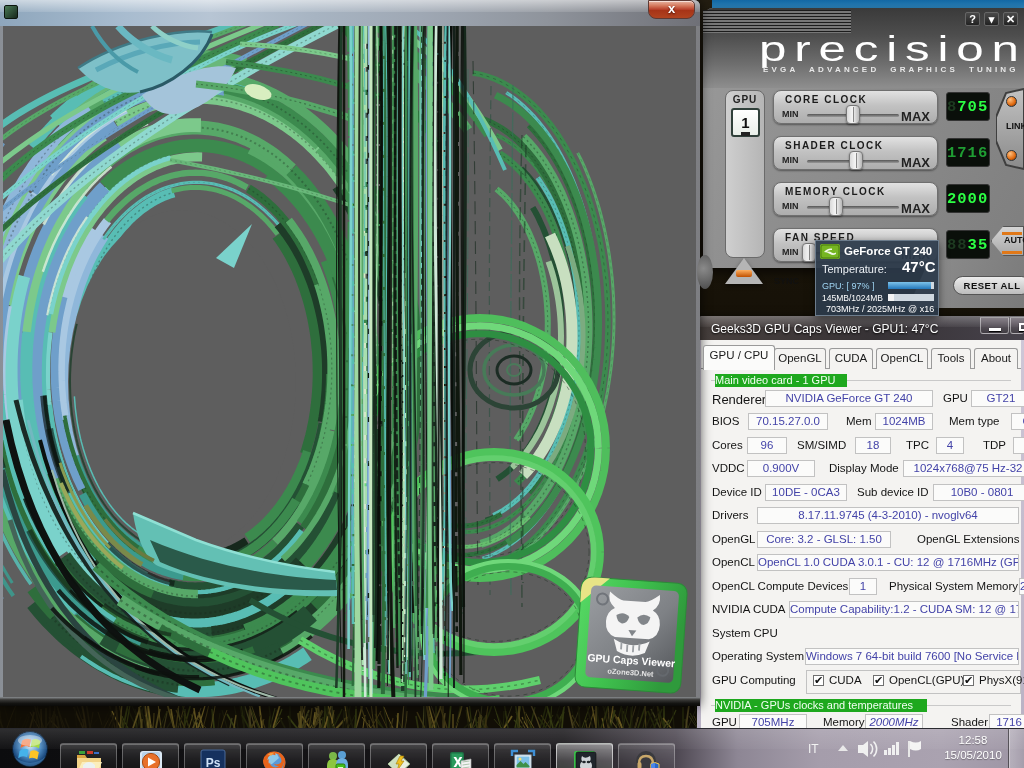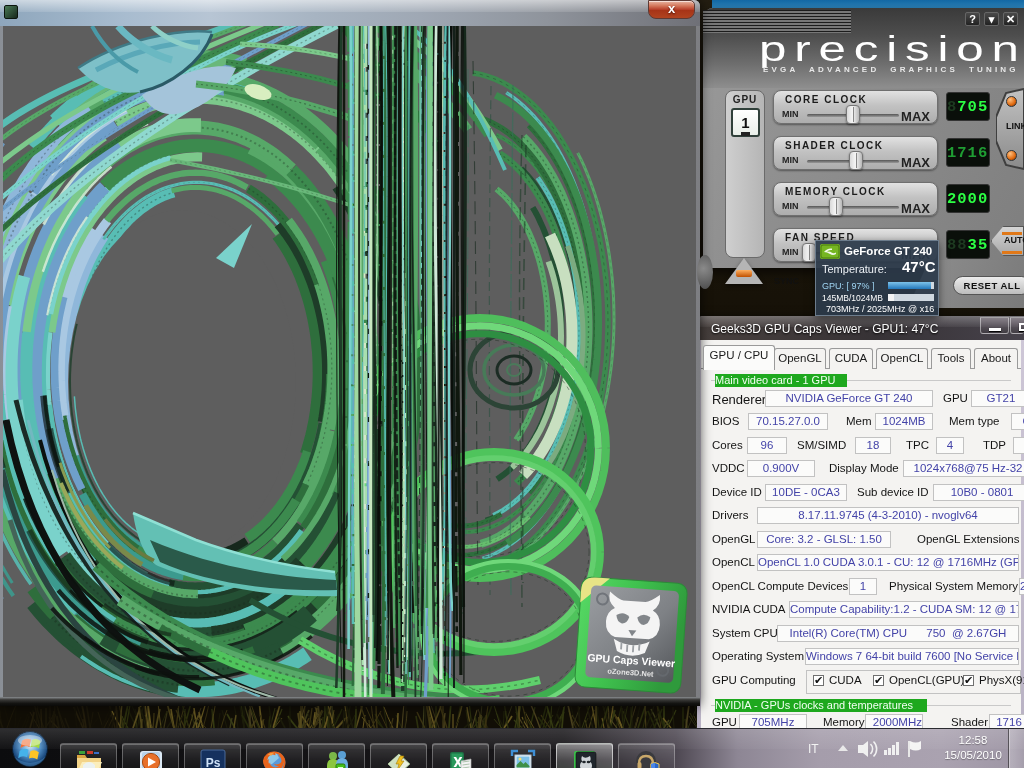--- a/index.html
+++ b/index.html
@@ -686,37 +686,36 @@
 <div class="lbl" style="left:216px;top:193px;font-size:11.5px;">OpenGL Extensions</div>
 <div class="lbl" style="left:11px;top:216px;font-size:11.5px;">OpenCL</div>
 <div class="val" style="left:56px;top:214px;width:262px;height:17px;line-height:15px;text-align:center;">OpenCL 1.0 CUDA 3.0.1 - CU: 12 @ 1716MHz (GP</div>
 <div class="lbl" style="left:11px;top:240px;font-size:11.5px;">OpenCL Compute Devices</div>
 <div class="val" style="left:148px;top:238px;width:28px;height:17px;line-height:15px;text-align:center;">1</div>
 <div class="lbl" style="left:188px;top:240px;font-size:11.5px;">Physical System Memory</div>
 <div class="val" style="left:318px;top:238px;width:12px;height:17px;line-height:15px;text-align:center;">20</div>
 <div class="lbl" style="left:11px;top:263px;font-size:11.5px;">NVIDIA CUDA</div>
 <div class="val" style="left:88px;top:261px;width:230px;height:17px;line-height:15px;text-align:center;">Compute Capability:1.2 - CUDA SM: 12 @ 171</div>
 <div class="lbl" style="left:11px;top:287px;font-size:11.5px;">System CPU</div>
-<div class="val" style="left:76px;top:285px;width:242px;height:17px;line-height:15px;text-align:center;">Intel(R) Core(TM) CPU&nbsp;&nbsp;&nbsp;&nbsp;&nbsp;&nbsp;750&nbsp; @ 2.67GH</div>
 <div class="lbl" style="left:11px;top:310px;font-size:11.5px;">Operating System</div>
 <div class="val" style="left:104px;top:308px;width:214px;height:17px;line-height:15px;text-align:center;">Windows 7 64-bit build 7600 [No Service P</div>
 <div class="lbl" style="left:11px;top:334px;font-size:11.5px;">GPU Computing</div>
 <div id="gcframe" style="top:330px;"></div>
 <div class="cbx" style="left:112px;top:335px;"></div>
 <div class="cblbl" style="left:128px;top:334px;">CUDA</div>
 <div class="cbx" style="left:172px;top:335px;"></div>
 <div class="cblbl" style="left:188px;top:334px;">OpenCL(GPU)</div>
 <div class="cbx" style="left:262px;top:335px;"></div>
 <div class="cblbl" style="left:278px;top:334px;">PhysX(9100</div>
 <div class="gheadline" style="top:365px;"></div>
 <div class="ghead" style="top:359px;width:212px;">NVIDIA - GPUs clocks and temperatures</div>
 <div class="lbl" style="left:11px;top:376px;font-size:11.5px;">GPU</div>
 <div class="val" style="left:38px;top:374px;width:68px;height:17px;line-height:15px;text-align:center;">705MHz</div>
 <div class="lbl" style="left:122px;top:376px;font-size:11.5px;">Memory</div>
-<div class="val" style="left:164px;top:374px;width:58px;height:17px;line-height:15px;text-align:right;">2000MHz</div>
+<div class="val" style="left:164px;top:374px;width:58px;height:17px;line-height:15px;text-align:center;font-style:italic;">2000MHz</div>
 <div class="lbl" style="left:250px;top:376px;font-size:11.5px;">Shader</div>
 <div class="val" style="left:288px;top:374px;width:40px;height:17px;line-height:15px;text-align:center;">1716</div>
   </div>
 </div>
 
 <div class="abs" id="prec">
   <div class="abs" id="knob"></div>
   <div class="abs" id="precbody">
     <div class="abs" id="prechead"></div>
     <div class="abs" id="precstripes"></div>

